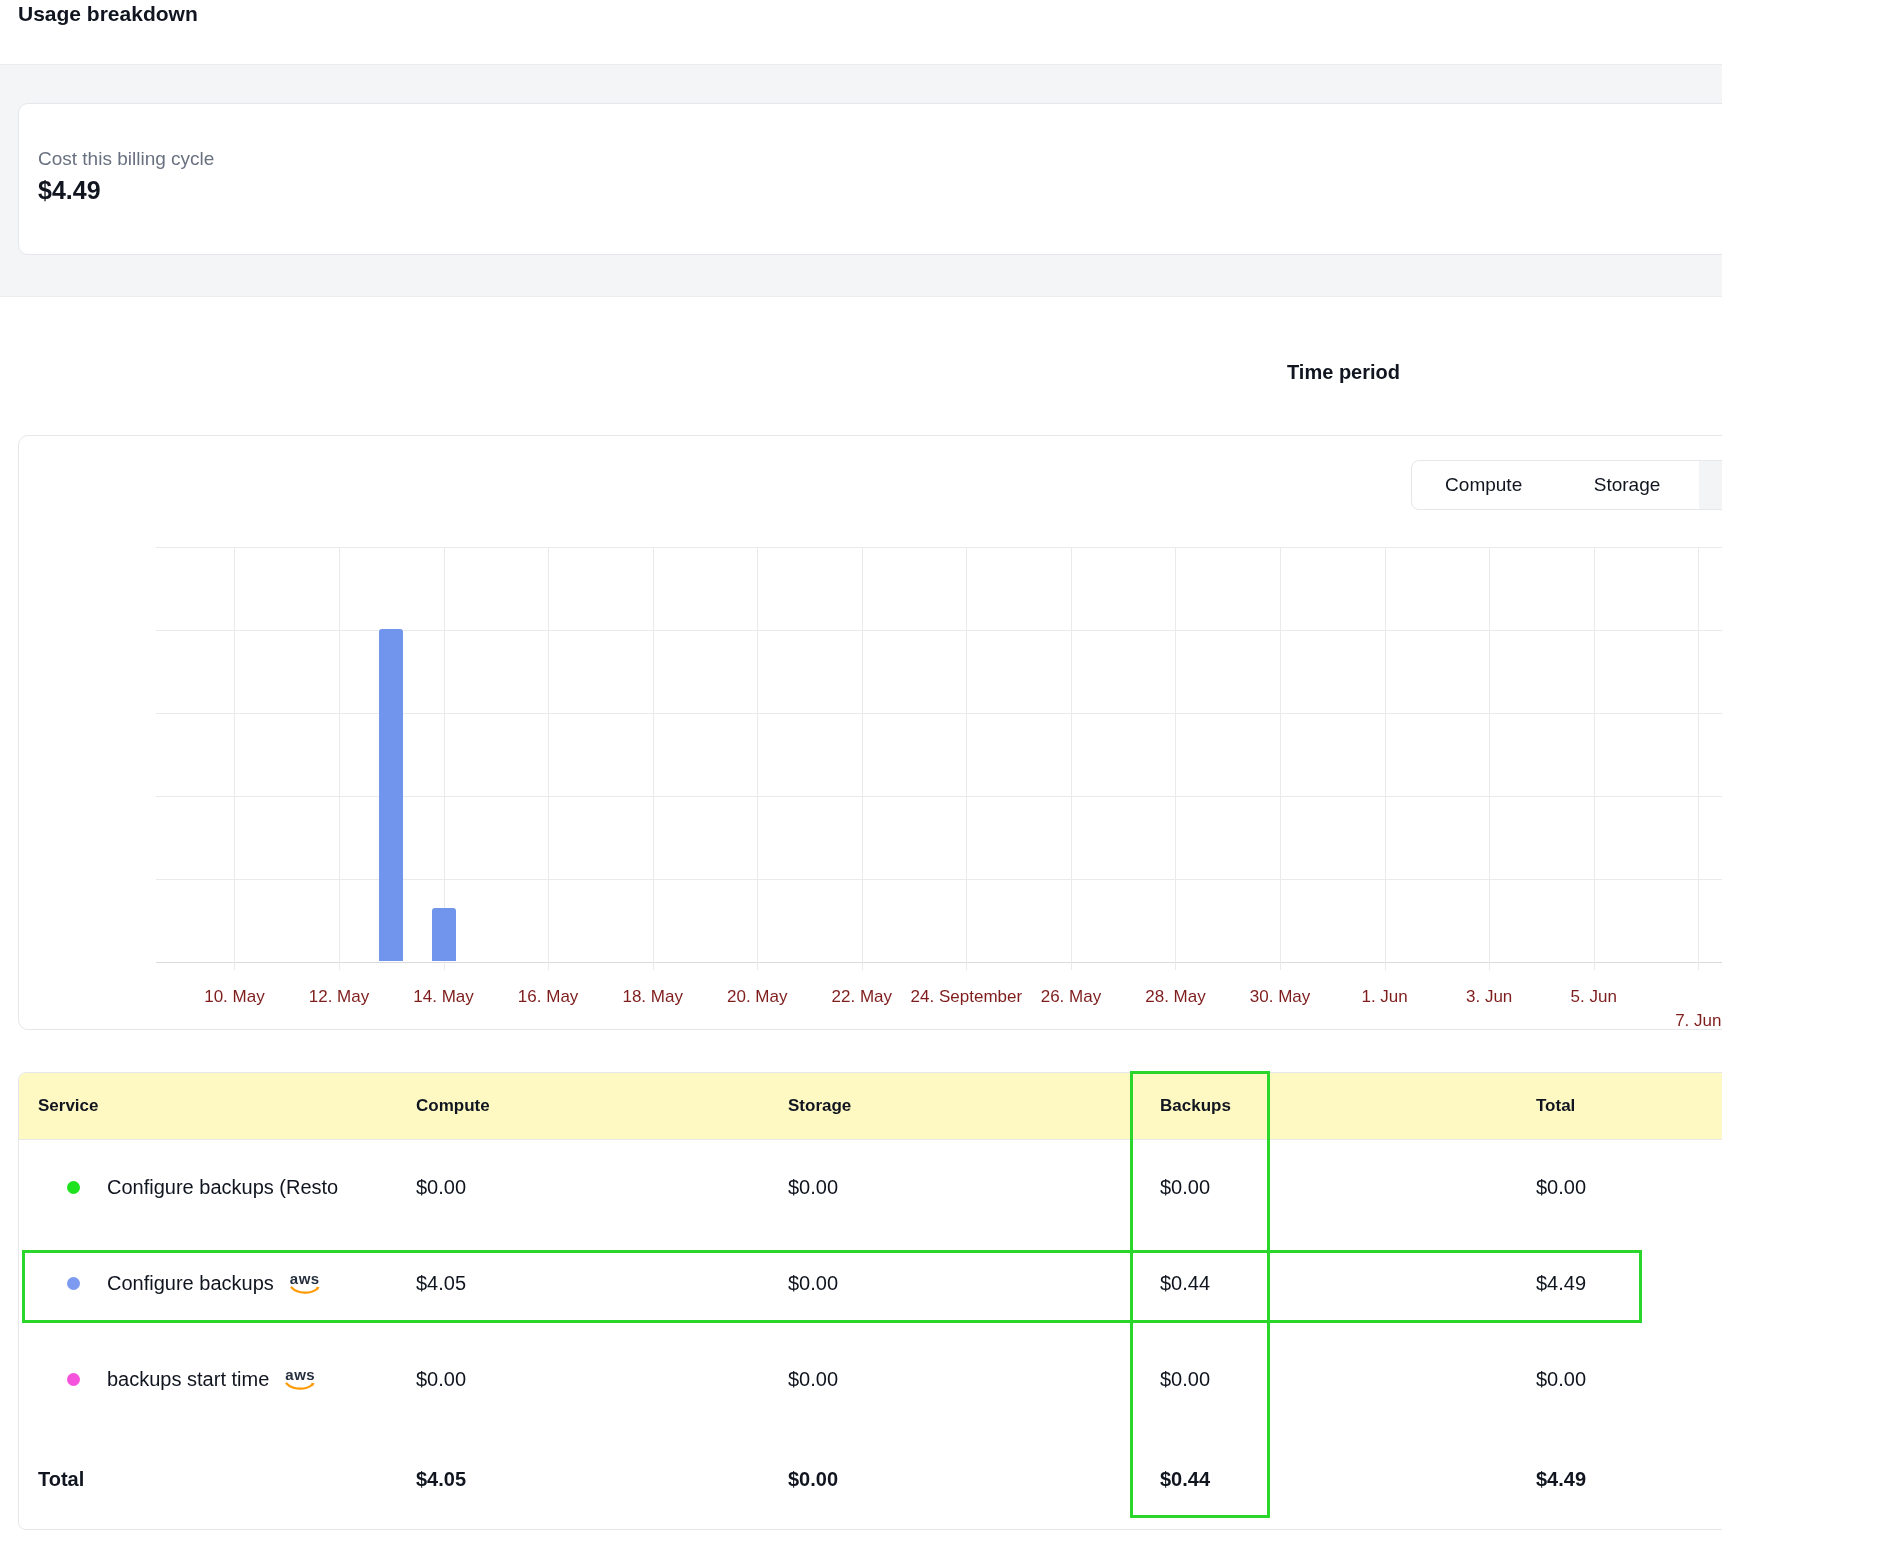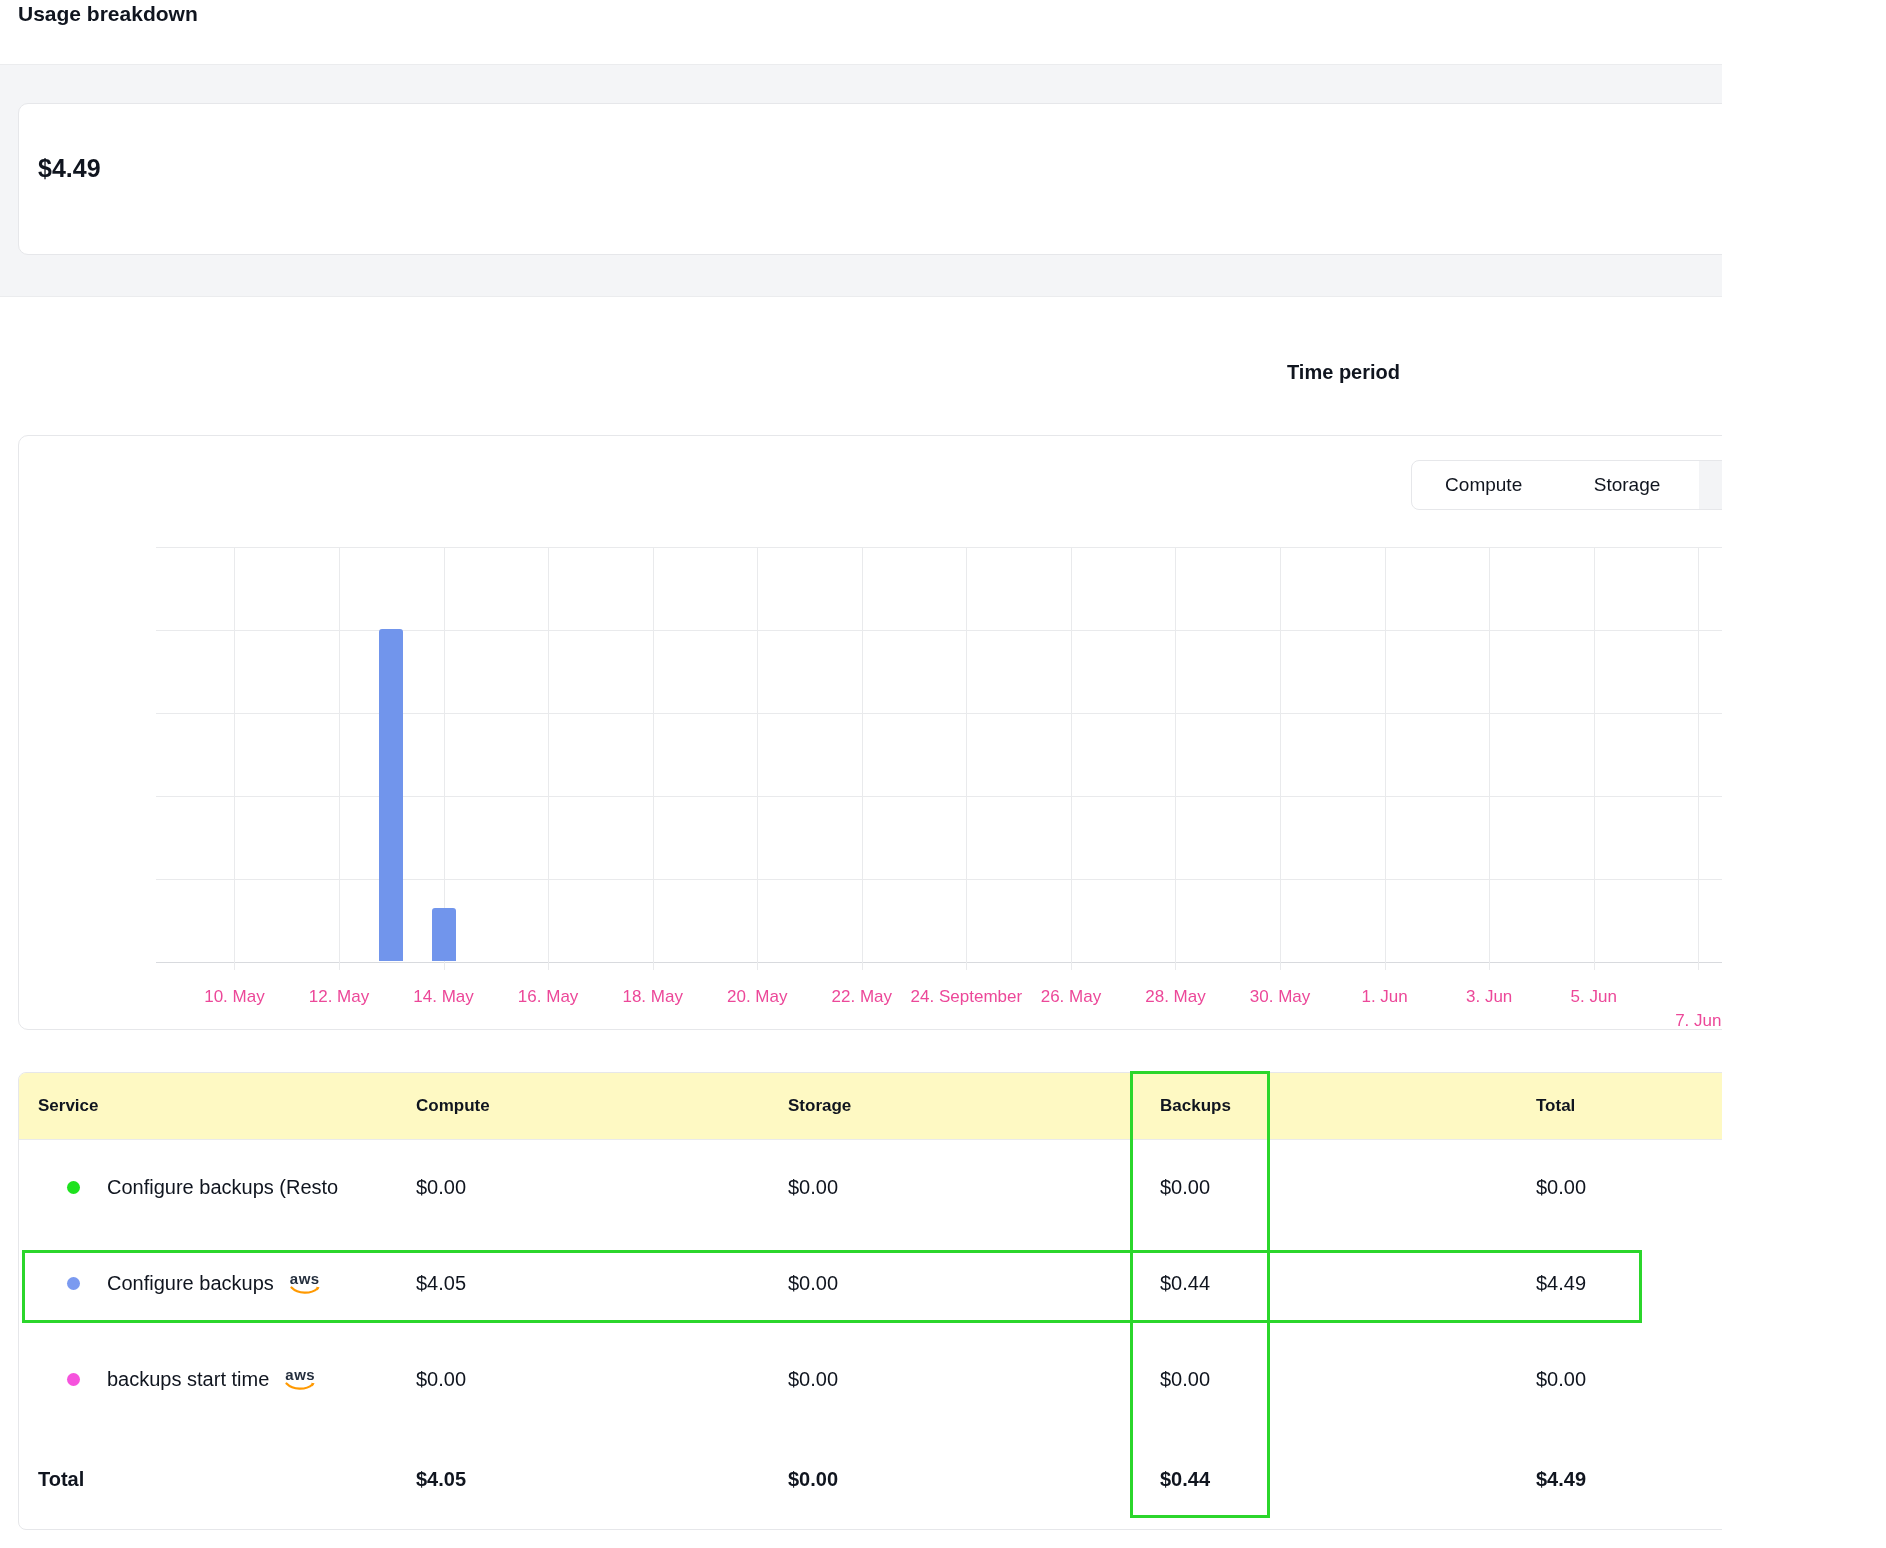--- a/index.html
+++ b/index.html
@@ -26,21 +26,21 @@
   .tab{flex:1;border:none;background:transparent;font-family:inherit;font-size:19px;color:#10151f;cursor:pointer;padding:0;}
   .tab.sel{background:#f3f4f6;}
 
   .ylabels{position:absolute;left:0;top:111px;width:114px;height:415px;}
   .ylab{position:absolute;right:0;width:114px;text-align:right;font-size:17px;color:#5d6674;line-height:20px;}
   .plot{position:absolute;left:137px;top:111px;width:1673px;height:415px;}
   .hgrid{position:absolute;left:0;width:100%;height:1px;background:#e9eaec;}
   .hgrid.zero{background:#d8dade;}
   .vgrid{position:absolute;top:0;width:1px;height:423px;background:#e9eaec;}
   .bar{position:absolute;bottom:1px;width:24px;transform:translateX(-50%);border-radius:3px 3px 0 0;}
-  .xlab{position:absolute;top:440px;transform:translateX(-50%);font-size:17px;color:#ec4899;white-space:nowrap;}
+  .xlab{position:absolute;top:440px;transform:translateX(-50%);font-size:17px;color:#7f1d1d;white-space:nowrap;}
 
   .table-card{position:absolute;left:18px;top:1072px;width:1850px;height:458px;background:#fff;
               border:1px solid #e6e7ea;border-radius:8px;box-sizing:border-box;overflow:hidden;}
   .thead{position:absolute;top:0;left:0;right:0;height:66px;background:#fef9c3;border-bottom:1px solid #e9eaec;}
   .th{position:absolute;top:0;height:66px;display:flex;align-items:center;font-size:17px;font-weight:700;color:#10151f;}
   .trow{position:absolute;left:0;right:0;height:96px;}
   .trow.total{height:104px;}
   .td{position:absolute;top:0;height:100%;display:flex;align-items:center;font-size:20px;color:#10151f;}
   .trow.total .td{font-weight:700;}
   .service-cell{left:48px;}
@@ -53,20 +53,21 @@
 </style>
 </head>
 <body>
 
 <div class="screen">
 
   <h1 class="page-title">Usage breakdown</h1>
 
   <div class="gray-band">
     <div class="cost-card">
+      <div class="cost-label">Cost this billing cycle</div>
       <div class="cost-value">$4.49</div>
     </div>
   </div>
 
   <span class="tp-label">Time period</span>
 
   <div class="chart-card">
     <div class="tabs" id="tabs">
         <button class="tab">Compute</button>
         <button class="tab">Storage</button>

